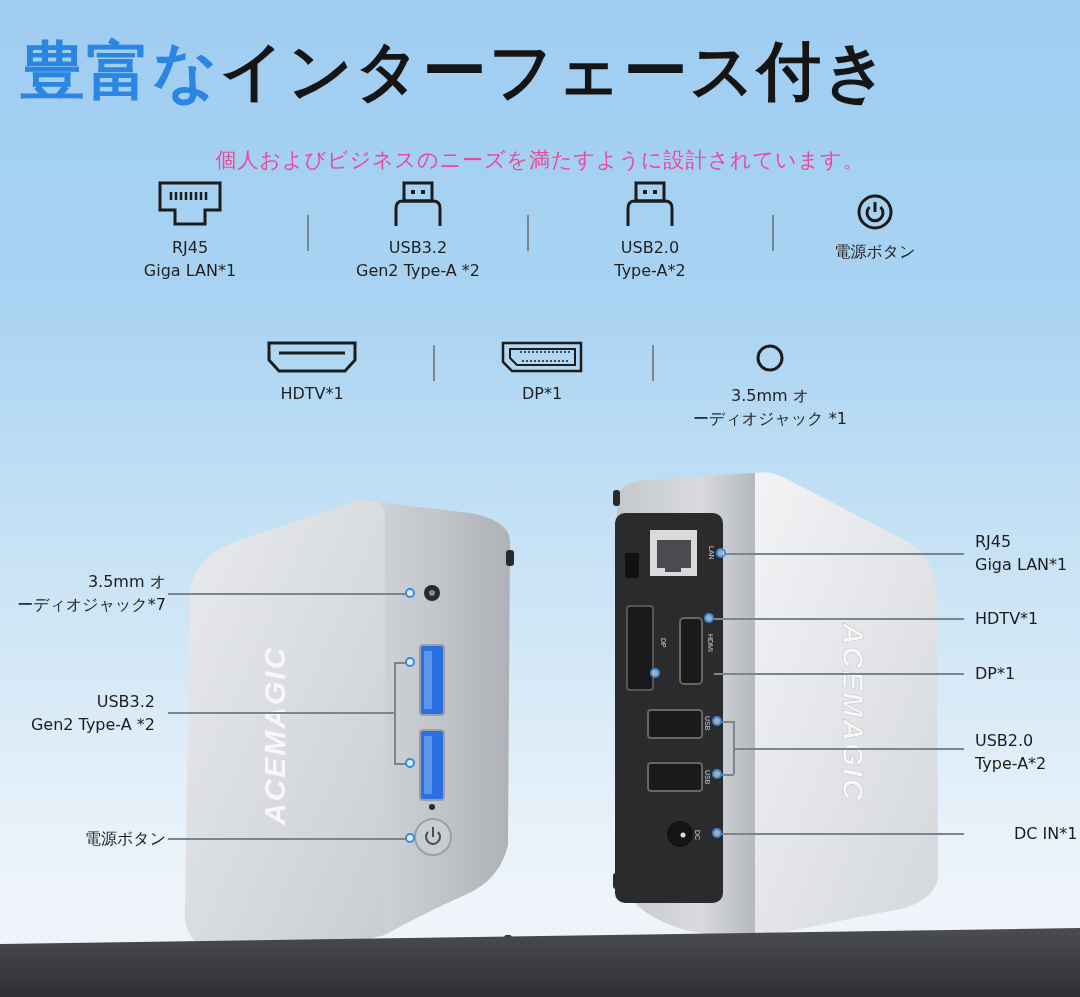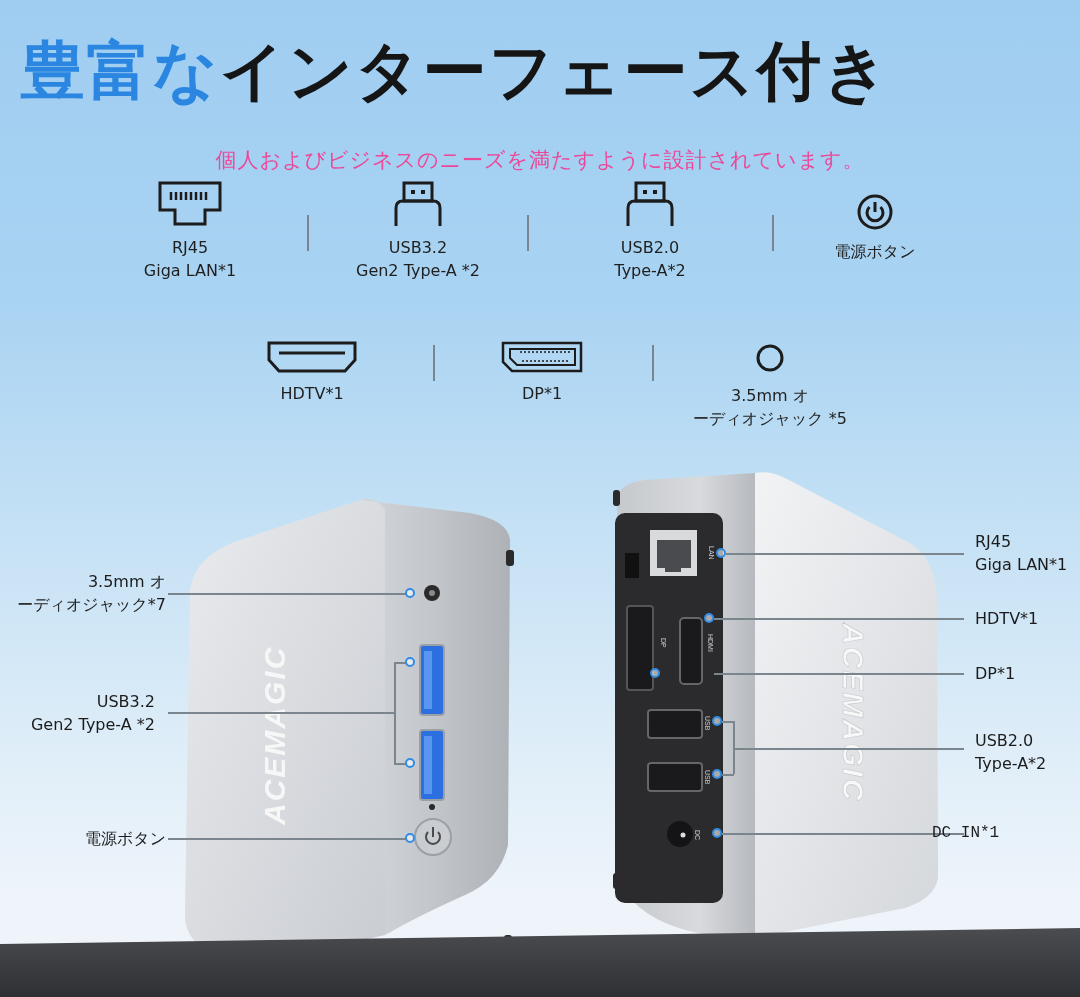--- a/index.html
+++ b/index.html
@@ -121,21 +121,21 @@
   </svg>
   <div>DP*1</div>
 </div>
 <div class="sep" style="left:652px; top:345px; height:36px;"></div>
 
 <div class="port" style="left:680px; top:342px; width:180px;">
   <svg width="32" height="32" viewBox="0 0 32 32">
     <circle cx="16" cy="16" r="12" fill="none" stroke="#1c1c1c" stroke-width="3"></circle>
   </svg>
   <div style="margin-top:10px;">3.5mm オ</div>
-  <div>ーディオジャック *5</div>
+  <div>ーディオジャック *1</div>
 </div>
 
 <svg class="device" style="left:170px; top:495px;" width="360" height="470" viewBox="0 0 360 470">
   <defs>
     <linearGradient id="fTop" x1="0" y1="0" x2="1" y2="1">
       <stop offset="0" stop-color="#e9ebee"></stop>
         <stop offset="1" stop-color="#c9ccd1"></stop>
     </linearGradient>
     <linearGradient id="fSide" x1="0" y1="0" x2="1" y2="0">
       <stop offset="0" stop-color="#d3d6da"></stop>
@@ -255,17 +255,17 @@
 <div class="callout-line" style="left:722px; top:721px; width:12px;"></div>
 <div class="callout-line" style="left:722px; top:774px; width:12px;"></div>
 <div class="callout-line" style="left:734px; top:748px; width:230px;"></div>
 <div class="label" style="left:975px; top:729px;">
   <div>USB2.0</div>
   <div>Type-A*2</div>
 </div>
 
 <div class="dot" style="left:712px; top:828px;"></div>
 <div class="callout-line" style="left:722px; top:833px; width:242px;"></div>
-<div class="label" style="left:932px; top:822px;font-family:Liberation Mono, monospace;">
+<div class="label" style="left:1014px; top:822px;">
   <div>DC IN*1</div>
 </div>
 
 <div class="shelf"></div>
 
 </body></html>

